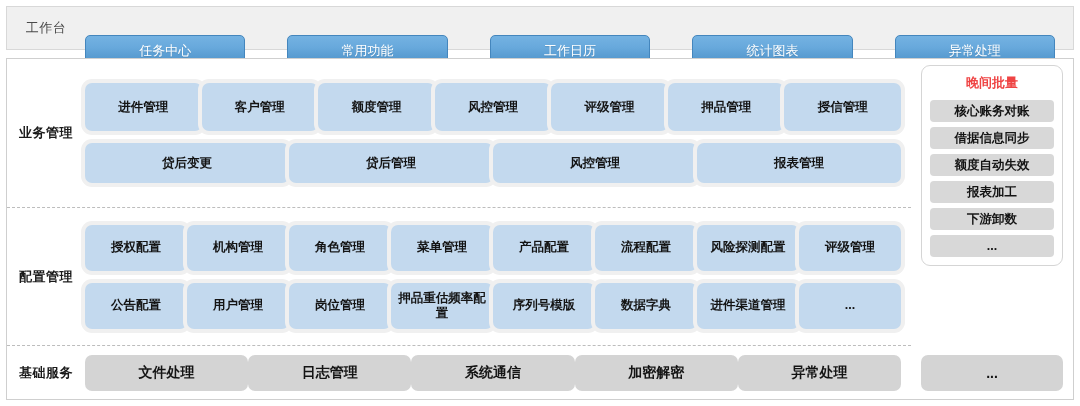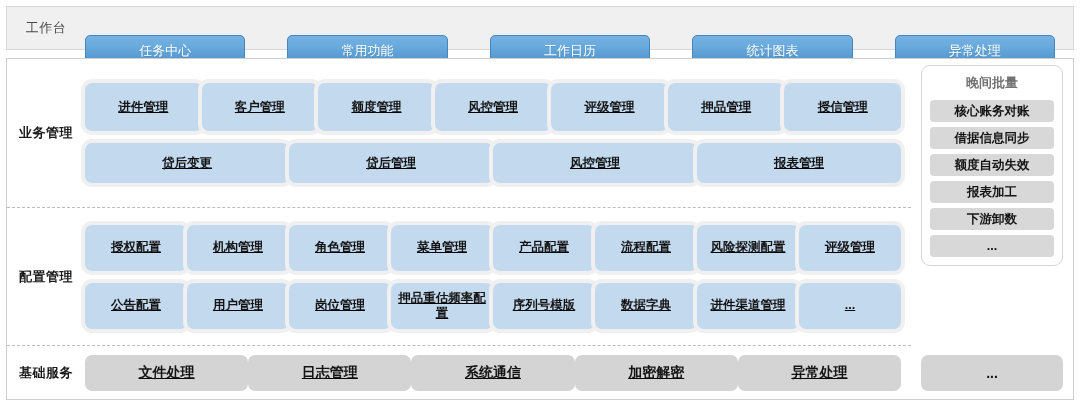--- a/index.html
+++ b/index.html
@@ -108,21 +108,20 @@
   .sec-rows {
     flex: 1 1 auto;
     display: flex;
     flex-direction: column;
     justify-content: center;
     gap: 12px;
     padding-right: 10px;
   }
   .row {
     display: flex;
-    text-decoration: underline;
   }
 
   
   .card {
     flex: 1 1 0;
     min-width: 0;
     display: flex;
     align-items: center;
     justify-content: center;
     text-align: center;
@@ -165,21 +164,21 @@
     padding: 6px 8px 8px 8px;
     display: flex;
     flex-direction: column;
     gap: 5px;
     background: #fff;
   }
   .batch-title {
     text-align: center;
     font-size: 13px;
     font-weight: bold;
-    color: #737373;
+    color: #ef4444;
     padding: 2px 0 3px 0;
   }
   .batch-item {
     height: 22px;
     line-height: 22px;
     text-align: center;
     font-size: 12.5px;
     font-weight: bold;
     color: #141414;
     background: #d8d8d8;

